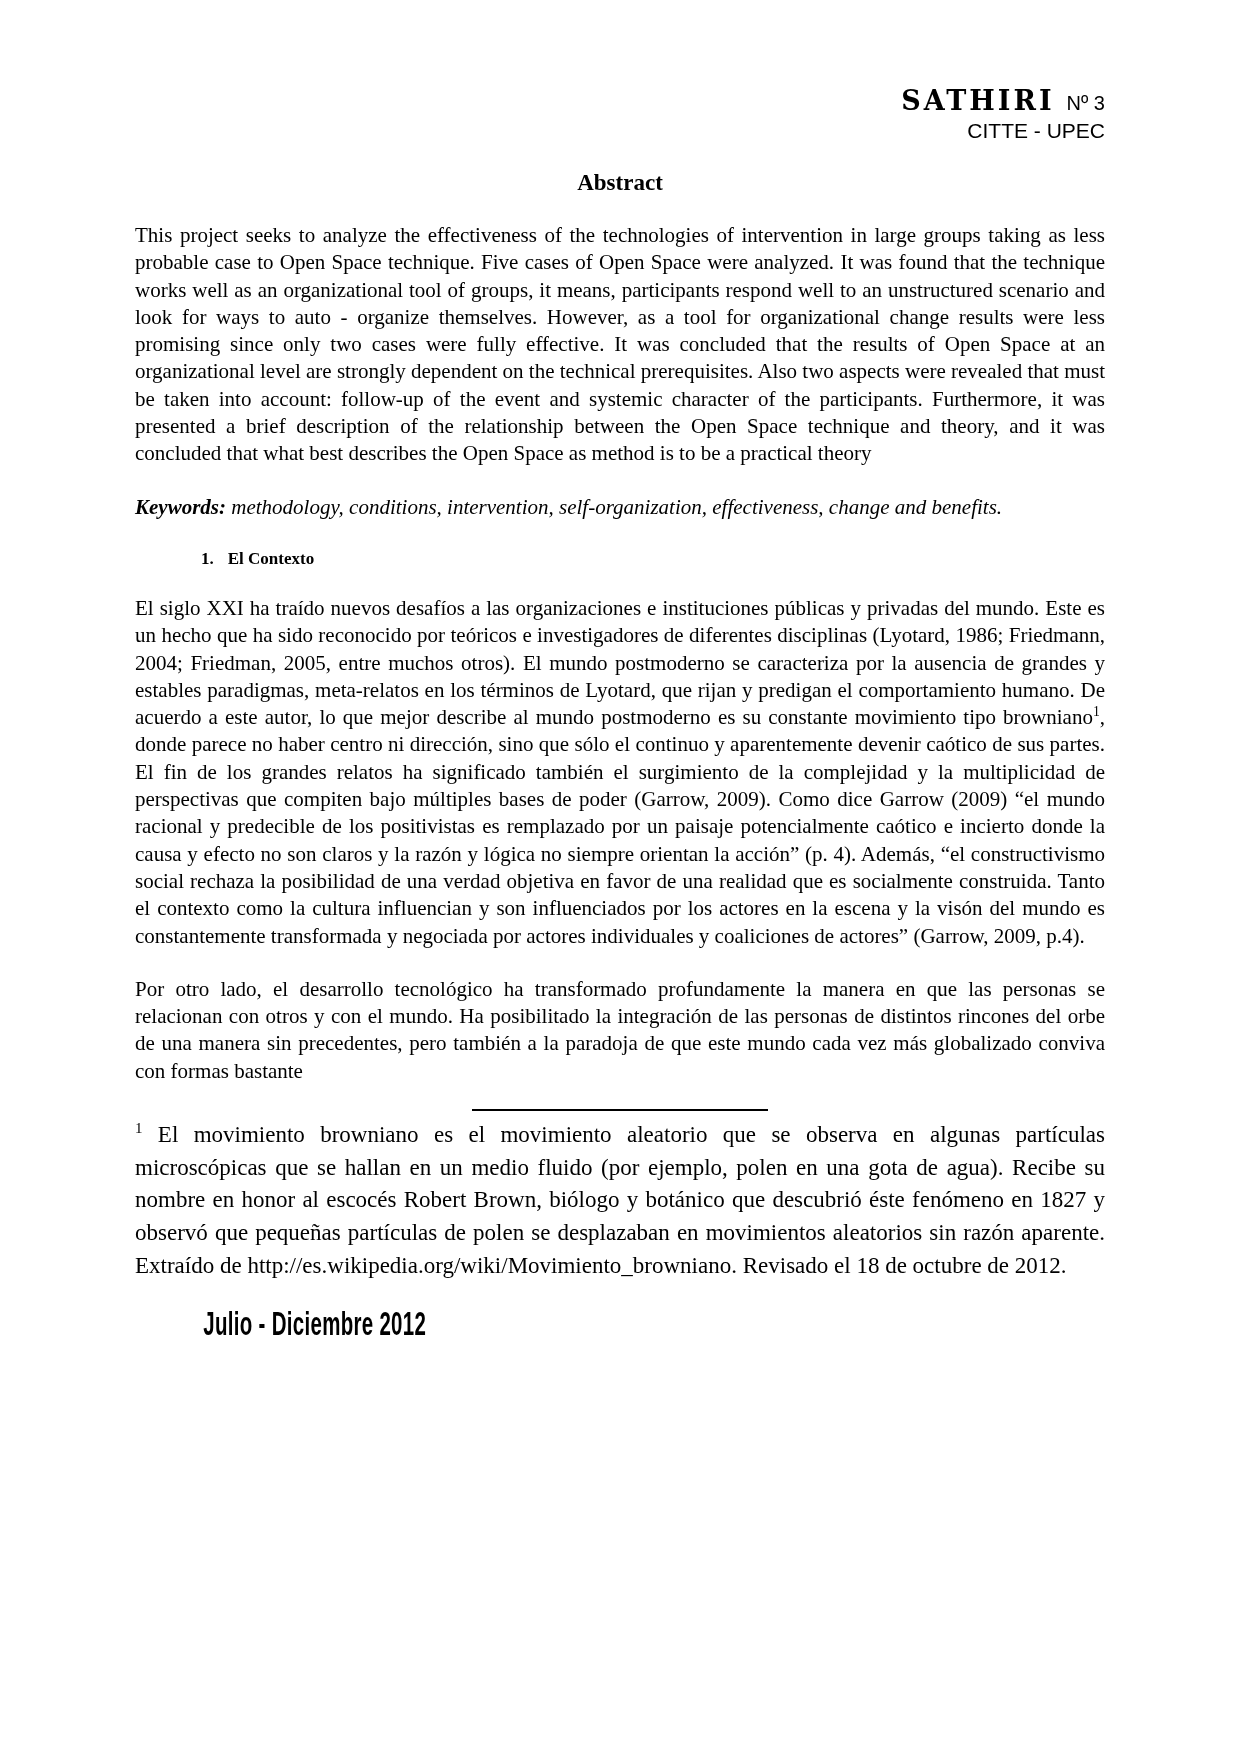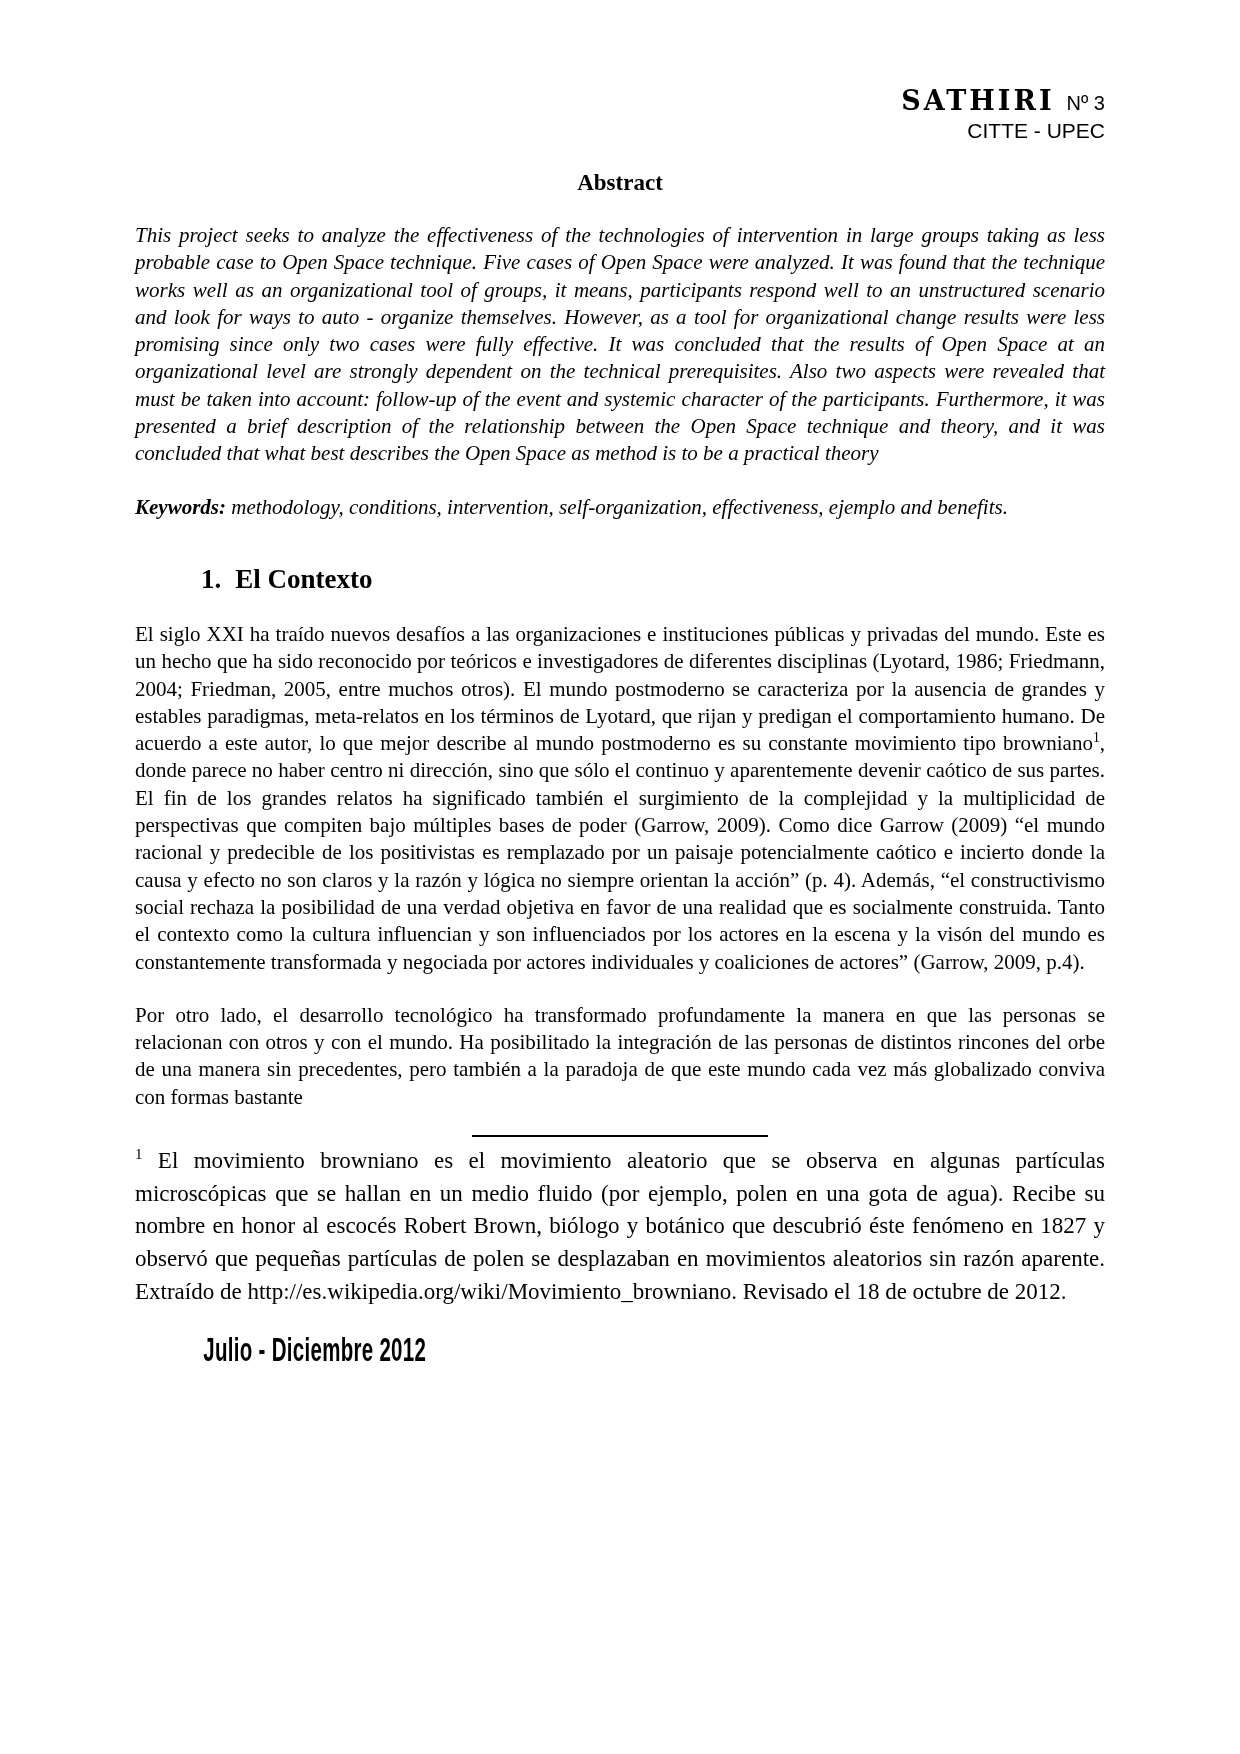--- a/index.html
+++ b/index.html
@@ -48,32 +48,31 @@
     font-weight: bold;
     font-size: 23px;
   }
   .para {
     font-size: 21px;
     line-height: 1.3;
     text-align: justify;
   }
   .abstract-body {
     margin-top: 26px;
-    font-style: italic;
   }
   .keywords {
     margin-top: 26px;
     font-style: italic;
   }
   .keywords .kw-label { font-weight: bold; }
   .section-heading {
-    margin-top: 43px;
+    margin-top: 28px;
     padding-left: 66px;
     font-weight: bold;
-    font-size: 27px;
+    font-size: 17px;
   }
   .section-heading .sec-num { margin-right: 14px; }
   .body-para { margin-top: 26px; }
   sup.fn-ref {
     font-size: 0.65em;
     line-height: 0;
     vertical-align: super;
   }
   
   .footnote-separator {
@@ -114,21 +113,21 @@
       <span class="journal-name">SATHIRI</span><span class="issue">Nº 3</span>
     </div>
     <div class="institution">CITTE - UPEC</div>
   </div>
 
 
   <div class="abstract-title">Abstract</div>
 
   <p class="para abstract-body">This project seeks to analyze the effectiveness of the technologies of intervention in large groups taking as less probable case to Open Space technique.  Five cases of Open Space were analyzed. It was found that the technique works well as an organizational tool of groups, it means, participants respond well to an unstructured scenario and look for ways to auto - organize themselves.  However, as a tool for organizational change results were less promising since only two cases were fully effective. It was concluded that the results of Open Space at an organizational level are strongly dependent on the technical prerequisites. Also two aspects were revealed that must be taken into account: follow-up of the event and systemic character of the participants. Furthermore, it was presented a brief description of the relationship between the Open Space technique and theory, and it was concluded that what best describes the Open Space as method is to be a practical theory</p>
 
-  <p class="para keywords"><span class="kw-label">Keywords:</span><span> methodology, conditions, intervention, self-organization, effectiveness, ejemplo and benefits.</span></p>
+  <p class="para keywords"><span class="kw-label">Keywords:</span><span> methodology, conditions, intervention, self-organization, effectiveness, change and benefits.</span></p>
 
   <div class="section-heading">
     <span class="sec-num">1.</span><span>El Contexto</span>
   </div>
 
   <p class="para body-para"><span>El siglo XXI ha traído nuevos desafíos a las organizaciones e instituciones públicas y privadas del mundo.  Este es un hecho que ha sido reconocido por teóricos e investigadores de diferentes disciplinas (Lyotard, 1986; Friedmann, 2004; Friedman, 2005, entre muchos otros). El mundo postmoderno se caracteriza por la ausencia de grandes y estables paradigmas, meta-relatos en los términos de Lyotard, que rijan y predigan el comportamiento humano. De acuerdo a este autor, lo que mejor describe al mundo postmoderno es su constante movimiento tipo browniano</span><sup class="fn-ref">1</sup><span>, donde parece no haber centro ni dirección, sino que sólo el continuo y aparentemente devenir caótico de sus partes. El fin de los grandes relatos ha significado también el surgimiento de la complejidad y la multiplicidad de perspectivas que compiten bajo múltiples bases de poder (Garrow, 2009). Como dice Garrow (2009) “el mundo racional y predecible de los positivistas es remplazado por un paisaje potencialmente caótico e incierto donde la causa y efecto no son claros y la razón y lógica no siempre orientan la acción” (p. 4). Además, “el constructivismo social rechaza la posibilidad de una verdad objetiva en favor de una realidad que es socialmente construida.  Tanto el contexto como la cultura influencian y son influenciados por los actores en la escena y la visón del mundo es constantemente transformada y negociada por actores individuales y coaliciones de actores” (Garrow, 2009, p.4).</span></p>
 
   <p class="para body-para">Por otro lado, el desarrollo tecnológico ha transformado profundamente la manera en que las personas se relacionan con otros y con el mundo. Ha posibilitado la integración de las personas de distintos rincones del orbe de una manera sin precedentes, pero también a la paradoja de que este mundo cada vez más globalizado conviva con formas bastante</p>
 
   <hr class="footnote-separator">

